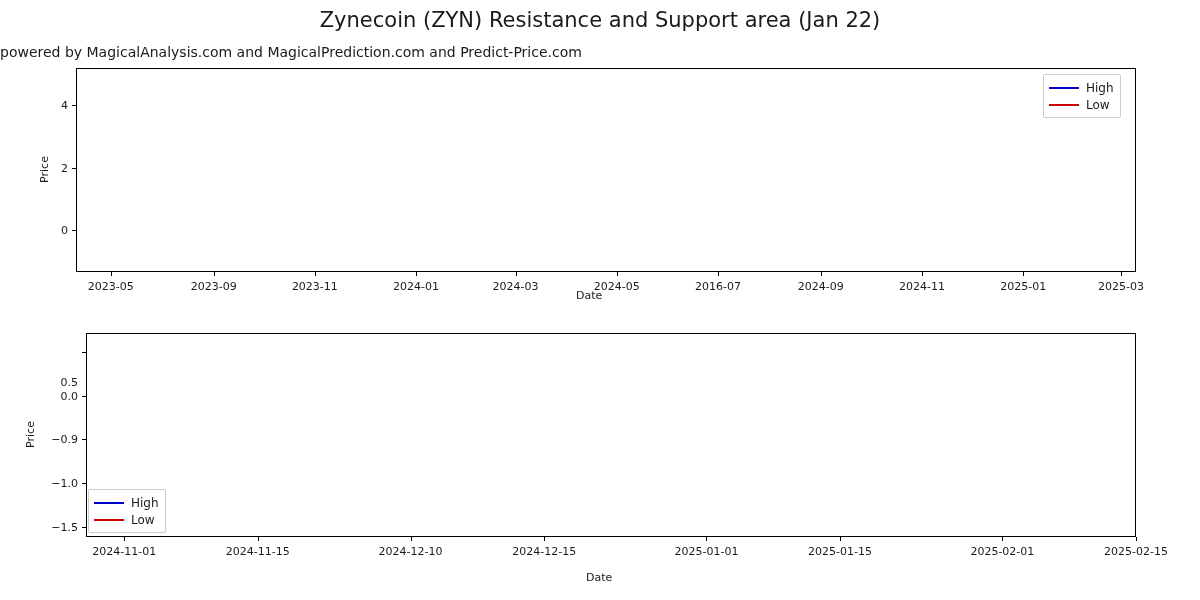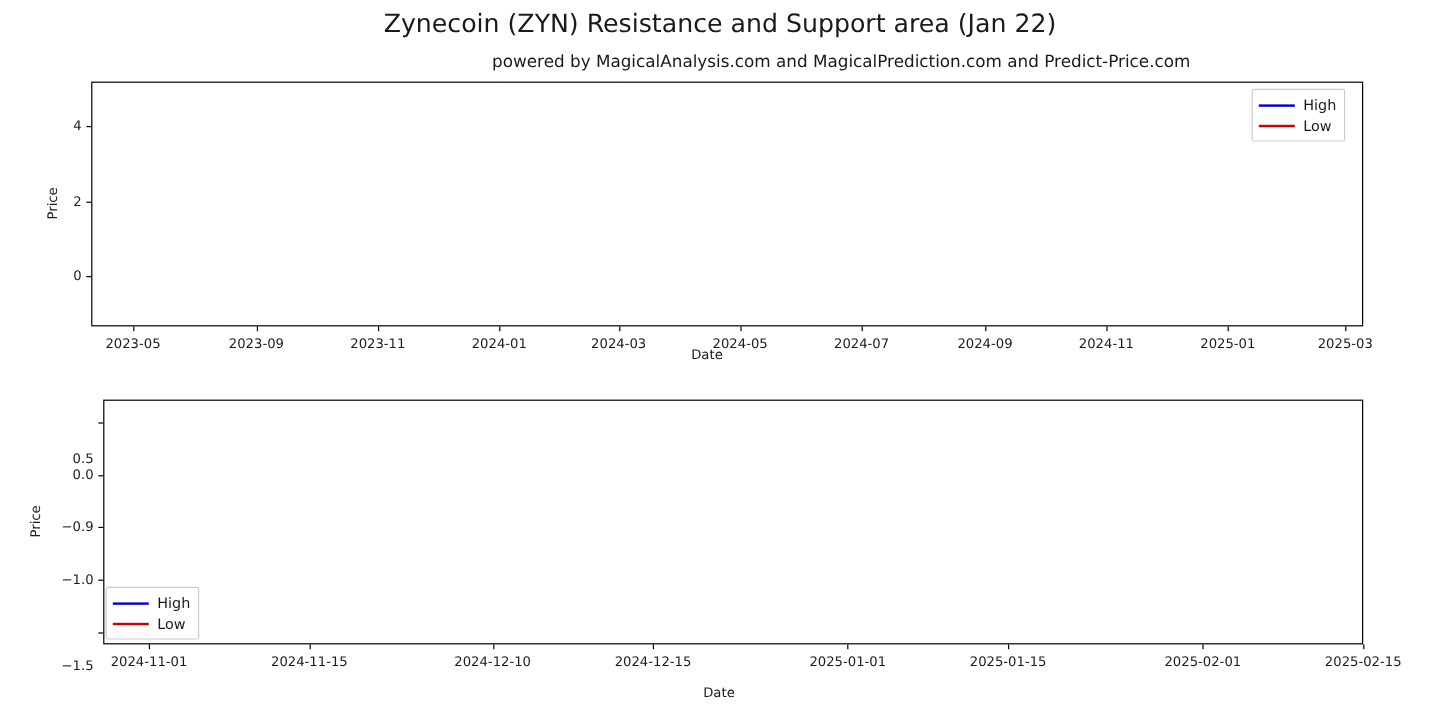--- a/index.html
+++ b/index.html
@@ -14,21 +14,21 @@
     position: relative;
   }
   #root { position: relative; width: 1200px; height: 600px; }
 
   .title {
     position: absolute; left: 0; top: 8px; width: 1200px;
     text-align: center; font-size: 21px; color: #1a1a1a;
   }
   .subtitle {
     position: absolute; left: 0; top: 44px; width: 992px;
-    text-align: right; font-size: 14px; color: #1a1a1a;
+    text-align: left; font-size: 14px; color: #1a1a1a;
   }
 
   .panel { position: absolute; }
   .plot-frame {
     position: absolute; left: 0; top: 0; width: 100%; height: 100%;
     border: 1px solid #000; box-sizing: border-box;
     background: #ffffff;
   }
 
   .axis-label {
@@ -120,21 +120,21 @@
       <div class="tick-x" style="left: 213.684px; top: 280px;">2023-09</div>
       <div style="position: absolute; background: rgb(0, 0, 0); width: 1px; height: 4px; left: 213.684px; top: 272px;"></div>
       <div class="tick-x" style="left: 314.873px; top: 280px;">2023-11</div>
       <div style="position: absolute; background: rgb(0, 0, 0); width: 1px; height: 4px; left: 314.873px; top: 272px;"></div>
       <div class="tick-x" style="left: 416.063px; top: 280px;">2024-01</div>
       <div style="position: absolute; background: rgb(0, 0, 0); width: 1px; height: 4px; left: 416.063px; top: 272px;"></div>
       <div class="tick-x" style="left: 515.593px; top: 280px;">2024-03</div>
       <div style="position: absolute; background: rgb(0, 0, 0); width: 1px; height: 4px; left: 515.593px; top: 272px;"></div>
       <div class="tick-x" style="left: 616.782px; top: 280px;">2024-05</div>
       <div style="position: absolute; background: rgb(0, 0, 0); width: 1px; height: 4px; left: 616.782px; top: 272px;"></div>
-      <div class="tick-x" style="left: 717.972px; top: 280px;">2024-07</div>
+      <div class="tick-x" style="left: 717.972px; top: 280px;">2016-07</div>
       <div style="position: absolute; background: rgb(0, 0, 0); width: 1px; height: 4px; left: 717.972px; top: 272px;"></div>
       <div class="tick-x" style="left: 820.82px; top: 280px;">2024-09</div>
       <div style="position: absolute; background: rgb(0, 0, 0); width: 1px; height: 4px; left: 820.82px; top: 272px;"></div>
       <div class="tick-x" style="left: 922.009px; top: 280px;">2024-11</div>
       <div style="position: absolute; background: rgb(0, 0, 0); width: 1px; height: 4px; left: 922.009px; top: 272px;"></div>
       <div class="tick-x" style="left: 1023.2px; top: 280px;">2025-01</div>
       <div style="position: absolute; background: rgb(0, 0, 0); width: 1px; height: 4px; left: 1023.2px; top: 272px;"></div>
       <div class="tick-x" style="left: 1121.07px; top: 280px;">2025-03</div>
       <div style="position: absolute; background: rgb(0, 0, 0); width: 1px; height: 4px; left: 1121.07px; top: 272px;"></div>
     </div>
@@ -178,21 +178,21 @@
   </div>
   <div id="bot-yticks">
       <div class="tick-y" style="left: 40px; top: 352.179px; width: 38px; margin-top: 30px;">0.5</div>
       <div style="position: absolute; background: rgb(0, 0, 0); width: 4px; height: 1px; left: 82px; top: 352.179px;"></div>
       <div class="tick-y" style="left: 40px; top: 395.769px; width: 38px;">0.0</div>
       <div style="position: absolute; background: rgb(0, 0, 0); width: 4px; height: 1px; left: 82px; top: 395.769px;"></div>
       <div class="tick-y" style="left: 40px; top: 439.359px; width: 38px;">−0.9</div>
       <div style="position: absolute; background: rgb(0, 0, 0); width: 4px; height: 1px; left: 82px; top: 439.359px;"></div>
       <div class="tick-y" style="left: 40px; top: 482.949px; width: 38px;">−1.0</div>
       <div style="position: absolute; background: rgb(0, 0, 0); width: 4px; height: 1px; left: 82px; top: 482.949px;"></div>
-      <div class="tick-y" style="left: 40px; top: 526.538px; width: 38px; margin-top: 28px;">−1.5</div>
+      <div class="tick-y" style="left: 40px; top: 526.538px; width: 38px;">−1.5</div>
       <div style="position: absolute; background: rgb(0, 0, 0); width: 4px; height: 1px; left: 82px; top: 526.538px;"></div>
     </div>
   <div id="bot-xticks">
       <div class="tick-x" style="left: 124.182px; top: 545px;">2024-11-01</div>
       <div style="position: absolute; background: rgb(0, 0, 0); width: 1px; height: 4px; left: 124.182px; top: 537px;"></div>
       <div class="tick-x" style="left: 257.818px; top: 545px;">2024-11-15</div>
       <div style="position: absolute; background: rgb(0, 0, 0); width: 1px; height: 4px; left: 257.818px; top: 537px;"></div>
       <div class="tick-x" style="left: 410.545px; top: 545px;">2024-12-10</div>
       <div style="position: absolute; background: rgb(0, 0, 0); width: 1px; height: 4px; left: 410.545px; top: 537px;"></div>
       <div class="tick-x" style="left: 544.182px; top: 545px;">2024-12-15</div>

